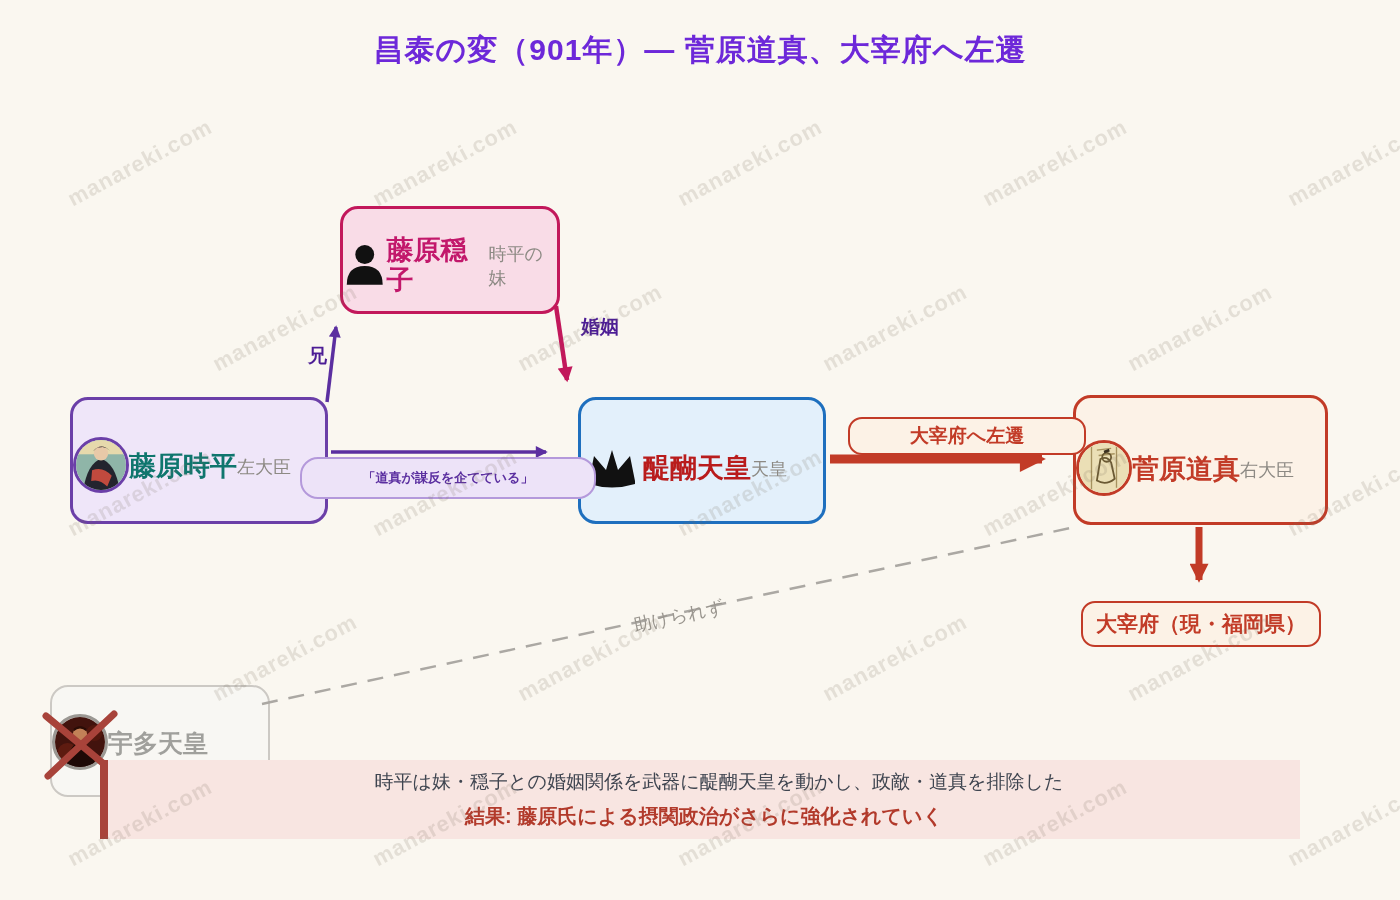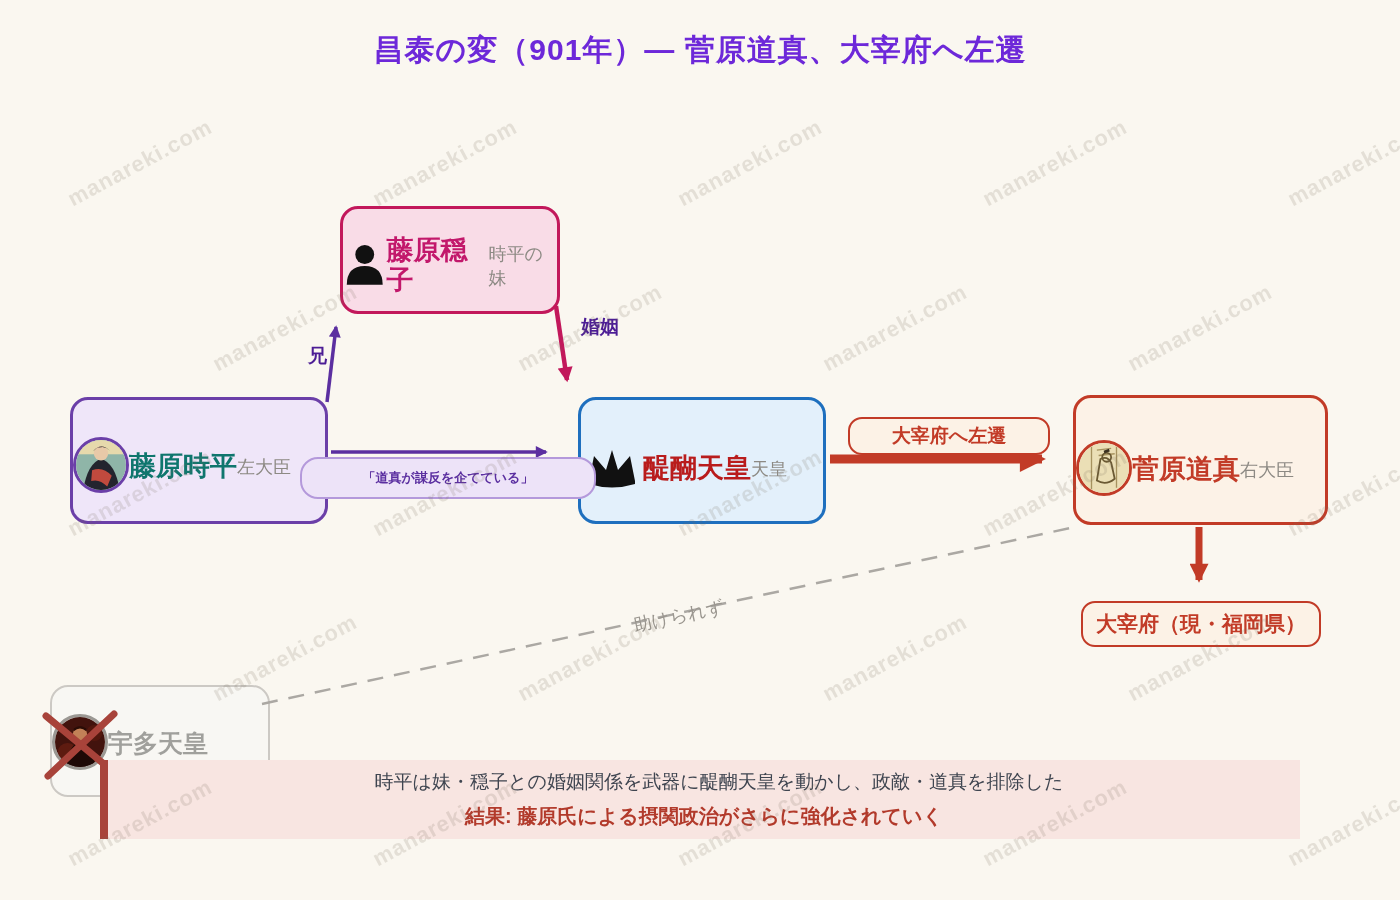--- a/index.html
+++ b/index.html
@@ -50,21 +50,21 @@
   .uda-portrait-wrap{position:relative;width:56px;height:56px;flex:0 0 auto;}
   .uda-cross{position:absolute;left:-14px;top:-6px;pointer-events:none;}
   
   .pill{
     position:absolute;box-sizing:border-box;border-radius:18px;
     display:flex;align-items:center;justify-content:center;
     font-weight:700;z-index:5;
   }
   .pill-accusation{left:300px;top:457px;width:296px;height:42px;
     background:#EDE3F8;border:2px solid #B499DB;color:#5B2FA0;font-size:13px;}
-  .pill-demotion{left:848px;top:417px;width:202px;height:38px;
+  .pill-demotion{left:848px;top:417px;width:238px;height:38px;
     background:#FCF2E6;border:2.5px solid #C23B27;color:#C23B27;font-size:19px;border-radius:14px;}
   .pill-dazaifu{left:1081px;top:601px;width:240px;height:46px;
     background:#FCF2E6;border:2.5px solid #C23B27;color:#C23B27;font-size:21px;border-radius:14px;z-index:3;}
   .edge-label{position:absolute;font-size:19px;font-weight:700;color:#4c1d95;z-index:4;}
   .lbl-brother{left:308px;top:343px;}
   .lbl-marriage{left:581px;top:314px;}
   .lbl-nohelp{left:633px;top:604px;font-weight:400;font-size:18px;color:#9A968F;
     transform:rotate(-12deg);z-index:4;}
   
   #edge-layer{position:absolute;left:0;top:0;z-index:4;pointer-events:none;}

